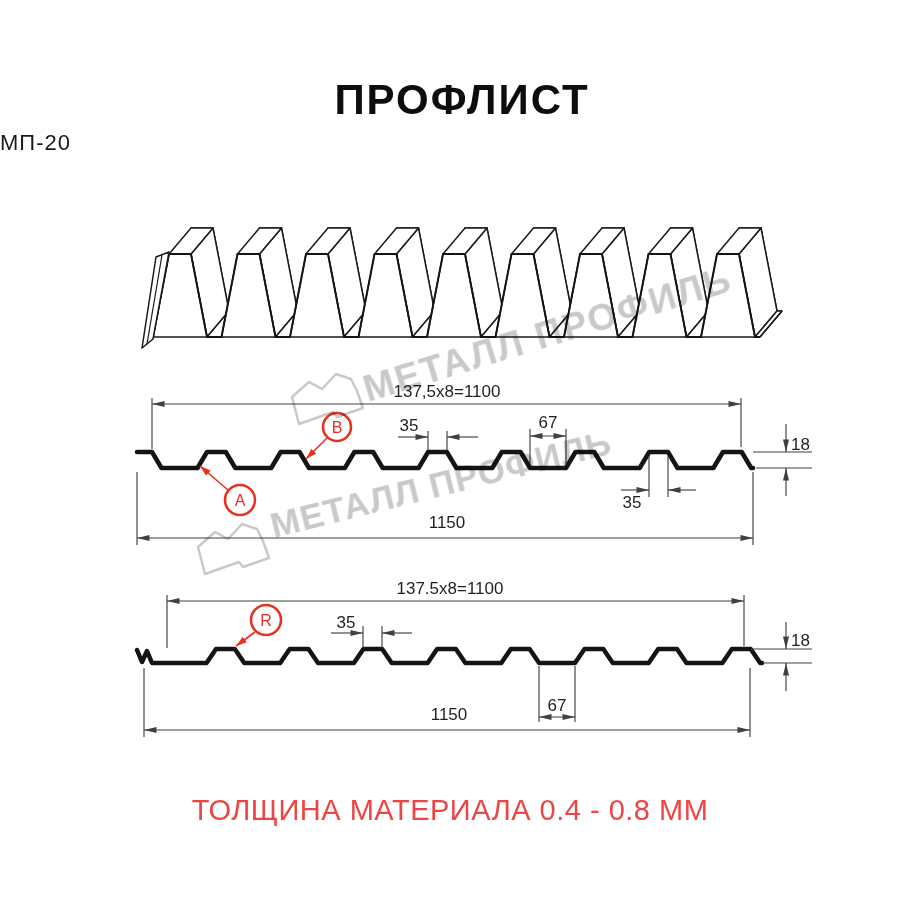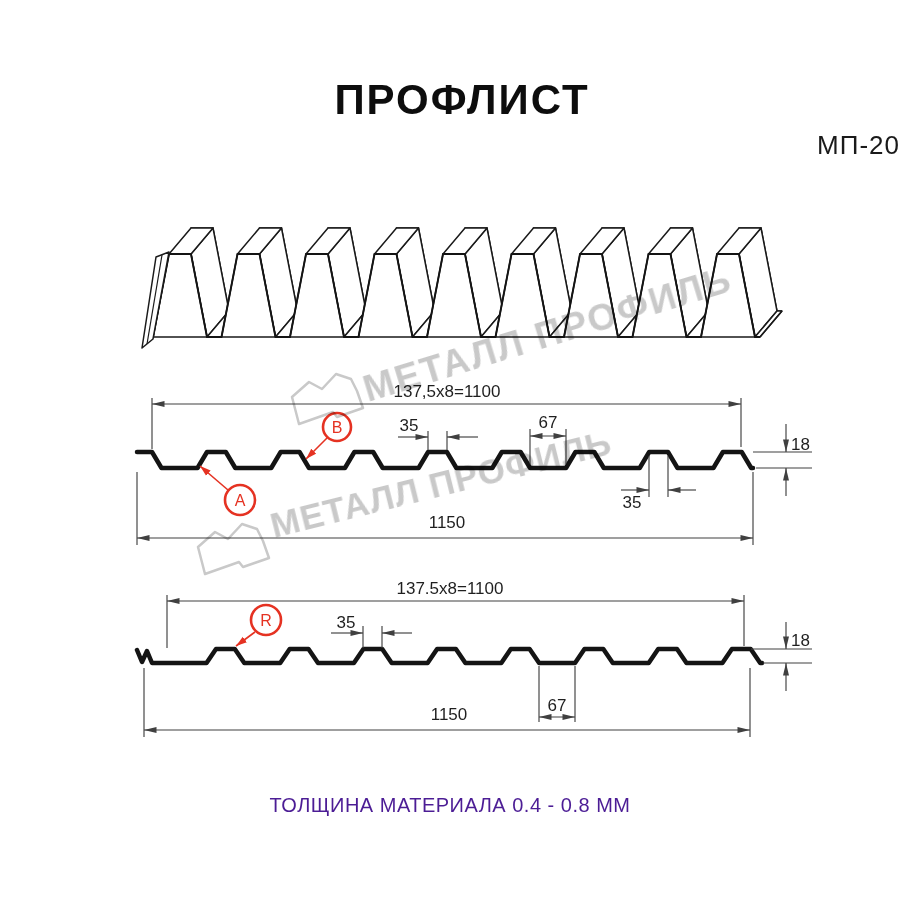--- a/index.html
+++ b/index.html
@@ -1,23 +1,23 @@
 <!DOCTYPE html>
 <html><head>
 <meta charset="utf-8">
 <style>
   html,body{margin:0;padding:0;background:#fff;}
   .page{position:relative;width:900px;height:900px;background:#fff;overflow:hidden;
         font-family:"Liberation Sans",sans-serif;}
   .title{position:absolute;top:76px;left:0;width:900px;text-align:center;
          font-size:42px;font-weight:bold;letter-spacing:2px;color:#0d0d0d;padding-left:12px;}
-  .subtitle{position:absolute;top:130px;left:0;width:900px;text-align:right;
-         font-size:26px;font-weight:normal;letter-spacing:1px;color:#1a1a1a;}
+  .subtitle{position:absolute;top:130px;left:0;width:900px;text-align:left;
+         font-size:22px;font-weight:normal;letter-spacing:1px;color:#1a1a1a;}
   .footer{position:absolute;top:794px;left:0;width:900px;text-align:center;
-         font-size:20px;font-weight:normal;letter-spacing:0.5px;color:#4c1d95;}
+         font-size:29px;font-weight:normal;letter-spacing:0.5px;color:#ef4444;}
   svg{position:absolute;top:0;left:0;}
   .dimtxt{font-family:"Liberation Sans",sans-serif;font-size:17px;fill:#1f1f1f;}
   .redtxt{font-family:"Liberation Sans",sans-serif;font-size:16px;fill:#e53222;}
   .dimline{stroke:#404040;stroke-width:1.15;fill:none;}
   .profile{stroke:#141414;stroke-width:4.5;fill:none;stroke-linejoin:round;stroke-linecap:round;}
   .redmark{stroke:#e53222;stroke-width:2.6;fill:none;}
   .redline{stroke:#e53222;stroke-width:1.6;fill:none;}
   .wm{mix-blend-mode:multiply;}
   .wmtxt{font-family:"Liberation Sans",sans-serif;font-weight:bold;fill:#c9c9c9;}
   .wmlogo{stroke:#c9c9c9;stroke-width:2.5;fill:none;stroke-linejoin:round;}

